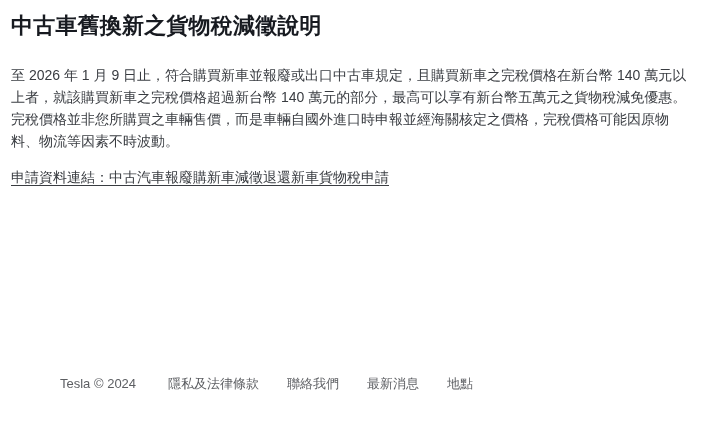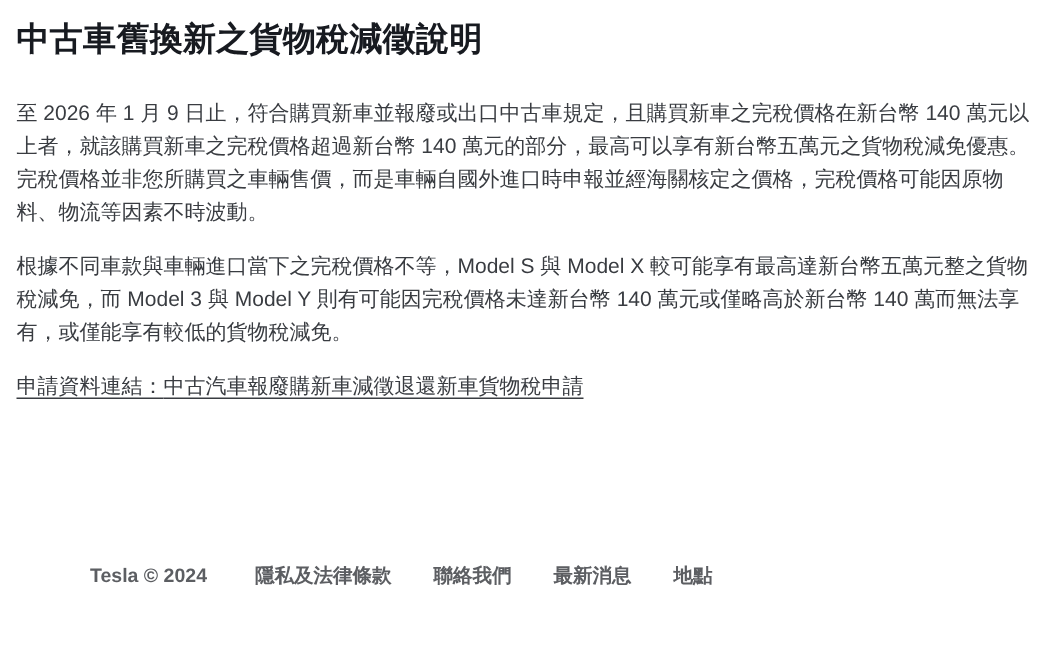--- a/index.html
+++ b/index.html
@@ -52,21 +52,21 @@
     margin-top: 40px;
   }
   footer.site-footer {
     margin-top: auto;
     display: flex;
     align-items: center;
     gap: 16px;
     padding: 0 0 7px 49px;
     font-size: 13px;
     line-height: 16px;
-    font-weight: 700;
+    font-weight: 400;
     color: var(--footer-text, #5c5e62);
     white-space: nowrap;
   }
   footer.site-footer a {
     color: var(--footer-text, #5c5e62);
     text-decoration: none;
     cursor: pointer;
     padding-left: 12px;
   }
   .footer-brand {
@@ -75,21 +75,20 @@
 </style>
 </head>
 <body>
 
 <div class="page">
   <main>
     <h1 class="page-title">中古車舊換新之貨物稅減徵說明</h1>
 
     <p class="body-text">至 2026 年 1 月 9 日止，符合購買新車並報廢或出口中古車規定，且購買新車之完稅價格在新台幣 140 萬元以上者，就該購買新車之完稅價格超過新台幣 140 萬元的部分，最高可以享有新台幣五萬元之貨物稅減免優惠。完稅價格並非您所購買之車輛售價，而是車輛自國外進口時申報並經海關核定之價格，完稅價格可能因原物料、物流等因素不時波動。</p>
 
-    <p class="body-text">根據不同車款與車輛進口當下之完稅價格不等，Model S 與 Model X 較可能享有最高達新台幣五萬元整之貨物稅減免，而 Model 3 與 Model Y 則有可能因完稅價格未達新台幣 140 萬元或僅略高於新台幣 140 萬而無法享有，或僅能享有較低的貨物稅減免。</p>
 
     <p class="link-line"><span class="underlined">申請資料連結：</span><a class="underlined doc-link" href="#">中古汽車報廢購新車減徵退還新車貨物稅申請</a></p>
   </main>
 
   <footer class="site-footer">
     <span class="footer-brand">Tesla © 2024</span>
     <a href="#">隱私及法律條款</a>
     <a href="#">聯絡我們</a>
     <a href="#">最新消息</a>
     <a href="#">地點</a>

